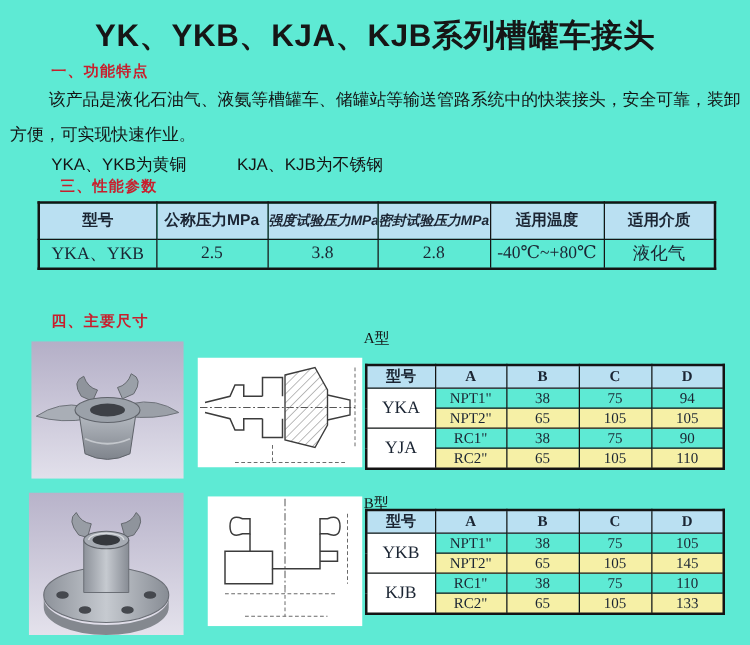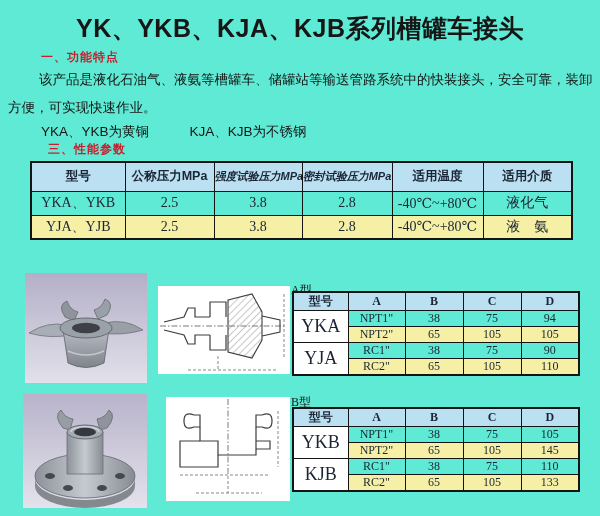--- a/index.html
+++ b/index.html
@@ -51,21 +51,21 @@
   .dim-table {
     position:absolute; width:286px; border:2px solid #141414;
     font-family:"Liberation Serif","DejaVu Serif",serif;
   }
   .dim-table th, .dim-table td {
     border:1px solid #141414; text-align:center; vertical-align:middle;
     font-size:12px; color:#1b2533; white-space:nowrap;
   }
   .dim-table th { height:17px; background:#bae0f2; font-weight:bold; }
   .dim-table td { height:16px; }
-  .dim-table td.model-cell { background:#ffffff; font-size:18px; }
+  .dim-table td.model-cell { background:#ffffff; font-size:14px; }
   .dim-table tr.row-yellow td { background:#f6f0a6; }
   
   .figure { position:absolute; }
   .figure svg { display:block; }
 </style>
 </head>
 <body>
 
 <div id="page">
 
@@ -97,31 +97,24 @@
       <th>适用介质</th>
     </tr>
     <tr>
       <td>YKA、YKB</td>
       <td>2.5</td>
       <td>3.8</td>
       <td>2.8</td>
       <td>-40℃~+80℃</td>
       <td>液化气</td>
     </tr>
-    <tr class="row-yellow">
-      <td>YJA、YJB</td>
-      <td>2.5</td>
-      <td>3.8</td>
-      <td>2.8</td>
-      <td>-40℃~+80℃</td>
-      <td>液　氨</td>
-    </tr>
   </tbody>
     </table>
 
+  <div class="red-heading" style="left:41px; top:249px;">四、主要尺寸</div>
 
   <div class="figure" style="left:25px; top:273px;">
     <svg width="122" height="110" viewBox="0 0 122 110">
       <defs>
         <linearGradient id="bgA" x1="0" y1="0" x2="0" y2="1">
           <stop offset="0" stop-color="#b4afc7"></stop>
             <stop offset="1" stop-color="#e2e0eb"></stop>
         </linearGradient>
         <linearGradient id="metA" x1="0" y1="0" x2="0" y2="1">
           <stop offset="0" stop-color="#b9bec5"></stop>
@@ -153,21 +146,21 @@
       <path d="M6,44 L26,49 L30,58 L37,58 L37,49 L52,49" fill="none" stroke="#3c3c3c" stroke-width="1.2"></path>
       <path d="M52,31 L52,16 L68,16 L68,31 M52,49 L52,64 L68,64 L68,49" fill="none" stroke="#3c3c3c" stroke-width="1.2"></path>
       <path d="M70,14 L94,8 L104,26 L104,54 L94,72 L70,66 Z" fill="url(#hatchA)" stroke="#3c3c3c" stroke-width="1.1"></path>
       <path d="M104,30 L122,34 L122,46 L104,50" fill="none" stroke="#3c3c3c" stroke-width="1.1"></path>
       <line x1="126" y1="8" x2="126" y2="72" stroke="#555" stroke-width="0.7" stroke-dasharray="3 2"></line>
       <line x1="60" y1="70" x2="60" y2="84" stroke="#555" stroke-width="0.7" stroke-dasharray="3 2"></line>
       <line x1="30" y1="84" x2="120" y2="84" stroke="#555" stroke-width="0.7" stroke-dasharray="3 2"></line>
     </svg>
   </div>
 
-  <div class="dim-label" style="left:291px; top:282px;">A型</div>
+  <div class="dim-label" style="left:291px; top:262px;">A型</div>
   <table class="dim-table" style="left:292px; top:291px;">
     <colgroup>
         <col style="width:55px">
         <col style="width:57px">
         <col style="width:58px">
         <col style="width:58px">
         <col style="width:58px">
       </colgroup>
     <tbody>
         <tr>

